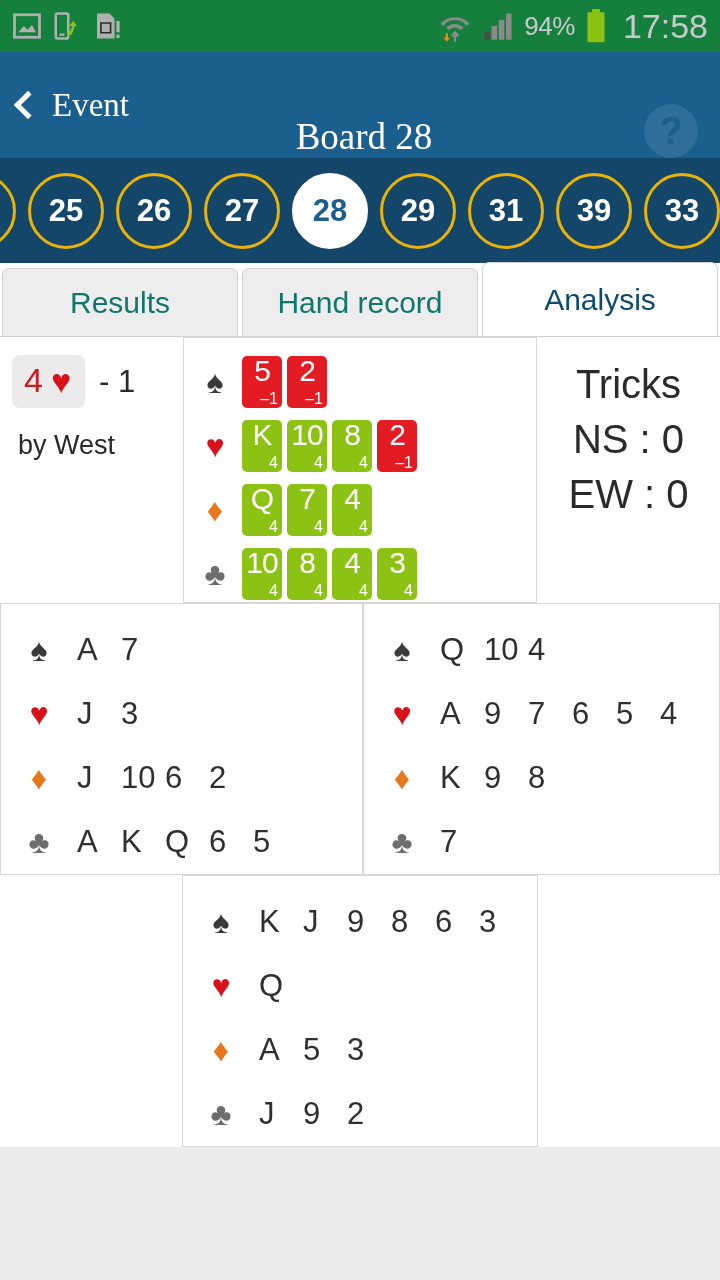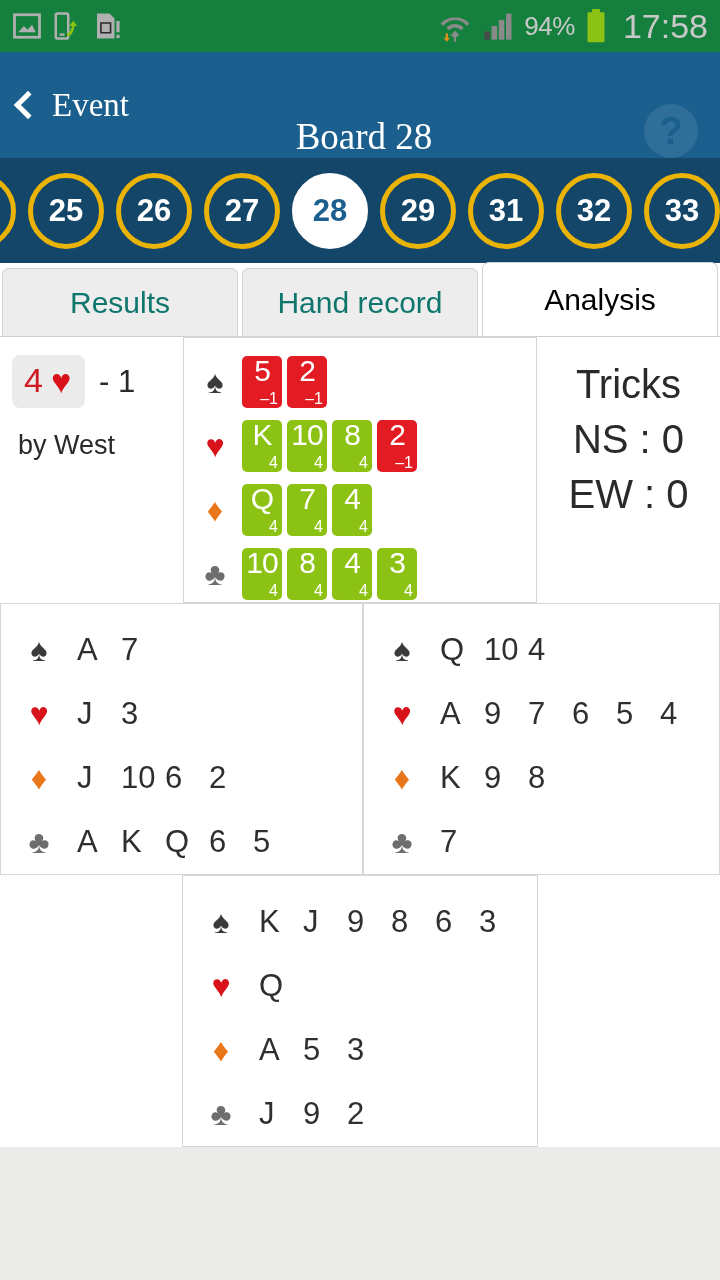--- a/index.html
+++ b/index.html
@@ -67,21 +67,21 @@
     height: 105px; width: 720px;
     background: #134668;
     display: flex; align-items: center;
     padding-left: 0px;
     overflow: hidden;
   }
   .board-chip {
     flex: 0 0 auto;
     width: 76px; height: 76px;
     border-radius: 50%;
-    border: 5px solid #eab308;
+    border: 3px solid #eab308;
     display: flex; align-items: center; justify-content: center;
     color: #ffffff; font-size: 31px; font-weight: bold;
     margin-right: 12px;
   }
   .board-chip.first { margin-left: -60px; }
   .board-chip.sel {
     background: #ffffff; color: #1b5f8e; border-color: #ffffff;
   }
 
   
@@ -99,21 +99,21 @@
     border-bottom: none;
     border-top-left-radius: 7px; border-top-right-radius: 7px;
     display: flex; align-items: center; justify-content: center;
     color: #0f766e; font-size: 30px;
     margin: 0 2px;
   }
   .tab.active {
     background: #ffffff;
     border-color: #d2d2d2;
     height: 74px;
-    color: #000000;
+    color: #0c4a6e;
   }
 
   
   .top-row {
     display: flex;
     width: 720px;
     height: 266px;
     background: #ffffff;
   }
   .contract-cell {
@@ -275,21 +275,21 @@
   </div>
 
   <div class="boardstrip">
     <div class="board-chip first"></div>
     <div class="board-chip">25</div>
     <div class="board-chip">26</div>
     <div class="board-chip">27</div>
     <div class="board-chip sel">28</div>
     <div class="board-chip">29</div>
     <div class="board-chip">31</div>
-    <div class="board-chip">32</div>
+    <div class="board-chip">39</div>
     <div class="board-chip">33</div>
   </div>
 
   <div class="tabs">
     <div class="tab">Results</div>
     <div class="tab">Hand record</div>
     <div class="tab active">Analysis</div>
   </div>
 
   <div class="top-row">

